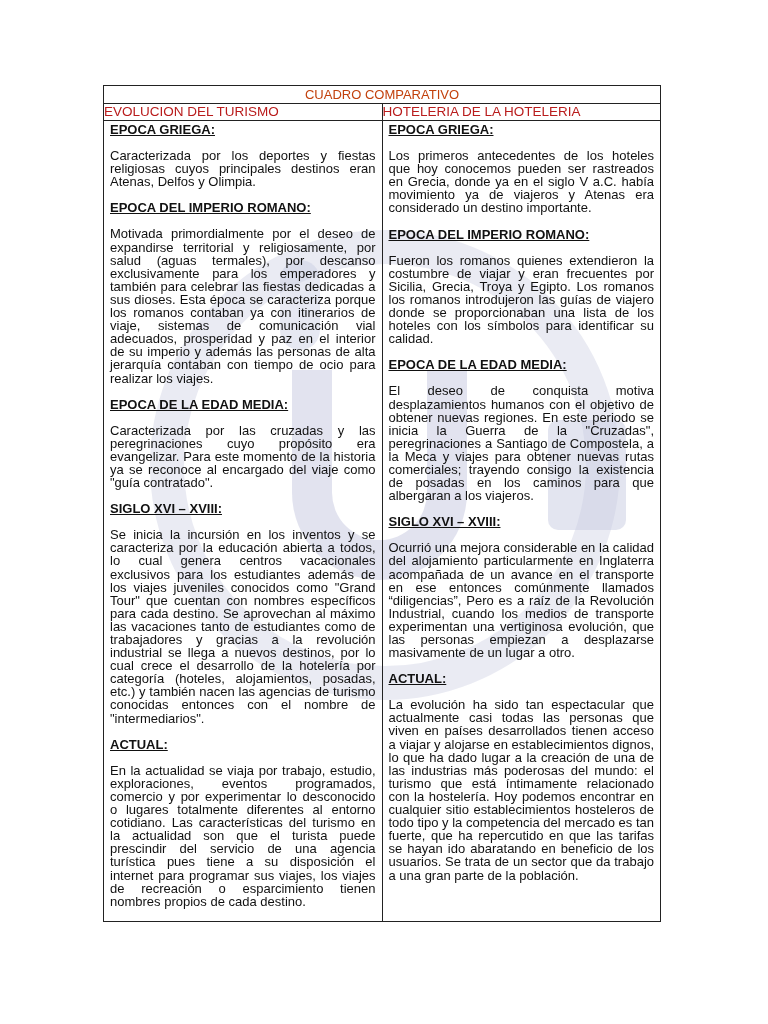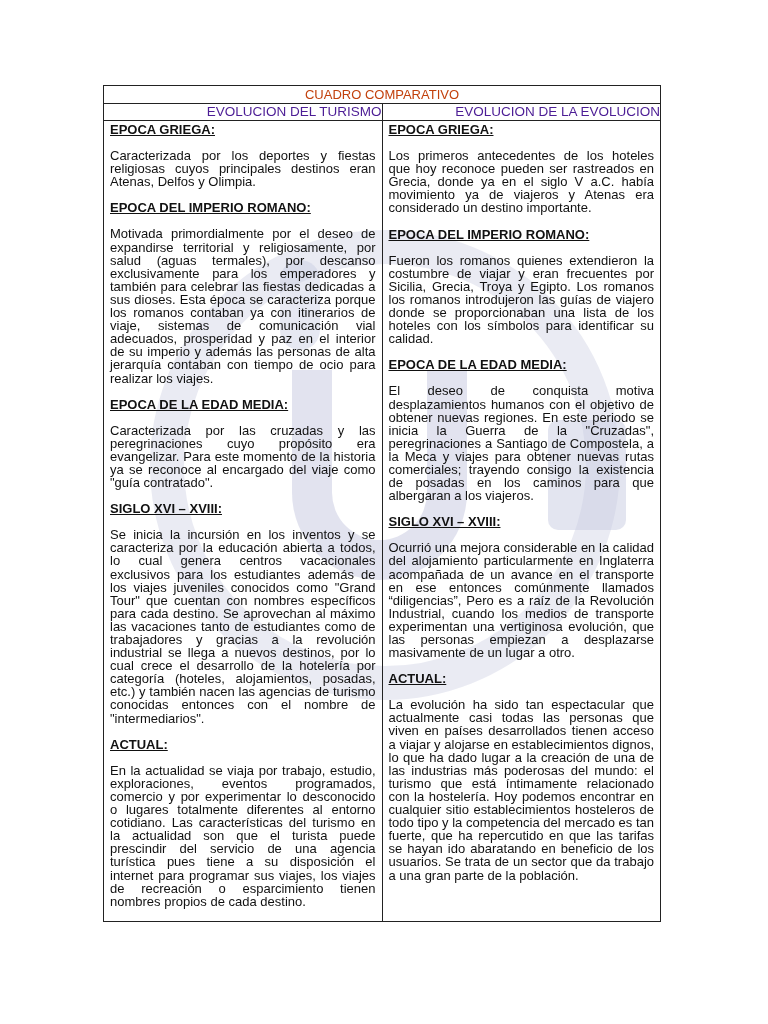--- a/index.html
+++ b/index.html
@@ -5,59 +5,59 @@
   html, body { margin: 0; padding: 0; background: #ffffff; }
   body { width: 768px; height: 1024px; position: relative; overflow: hidden; font-family: "Liberation Sans", sans-serif; }
   .watermark { position: absolute; pointer-events: none; }
   .wm-ring { left: 150px; top: 230px; width: 470px; height: 470px; border-radius: 50%; border: 34px solid rgba(196,199,222,0.35); box-sizing: border-box; }
   .wm-u { left: 292px; top: 370px; width: 175px; height: 210px; border: 40px solid rgba(190,194,220,0.45); border-top: none; border-radius: 0 0 90px 90px; box-sizing: border-box; }
   .wm-bar { left: 548px; top: 420px; width: 78px; height: 110px; background: rgba(200,203,226,0.5); border-radius: 10px; }
   .wm-blob { left: 280px; top: 260px; width: 40px; height: 90px; background: rgba(200,203,226,0.45); border-radius: 20px; }
   table.cmp { position: absolute; left: 103px; top: 85px; width: 558px; border-collapse: collapse; table-layout: fixed; z-index: 1; }
   table.cmp td, table.cmp th { border: 1.5px solid #222; padding: 0; }
   .title { text-align: center; color: #c2410c; font-size: 13px; font-weight: normal; height: 17px; line-height: 17px; }
-  .colhead { text-align: right; color: #4c1d95; font-size: 13.5px; font-weight: normal; height: 16px; line-height: 16px; }
+  .colhead { text-align: left; color: #b91c1c; font-size: 13.5px; font-weight: normal; height: 16px; line-height: 16px; }
   .cell { vertical-align: top; height: 709px; padding: 2px 6px 0 6px !important; font-size: 13px; line-height: 13.1px; color: #111; }
   .sec-head { font-weight: bold; text-decoration: underline; margin: 0 0 13px 0; }
   .sec-body { text-align: justify; margin: 0 0 13px 0; }
   .right .sec-body { margin-bottom: 13px; }
 </style>
 </head>
 <body>
 
 <div class="watermark wm-ring"></div>
 <div class="watermark wm-u"></div>
 <div class="watermark wm-bar"></div>
 <div class="watermark wm-blob"></div>
 
 <table class="cmp">
   <tbody>
       <tr>
     <th colspan="2" class="title">CUADRO COMPARATIVO</th>
   </tr>
   <tr>
     <th class="colhead">EVOLUCION DEL TURISMO</th>
-    <th class="colhead">EVOLUCION DE LA EVOLUCION</th>
+    <th class="colhead">HOTELERIA DE LA HOTELERIA</th>
   </tr>
   <tr>
     <td class="cell left">
       <div class="sec-head">EPOCA GRIEGA:</div>
       <div class="sec-body">Caracterizada por los deportes y fiestas religiosas cuyos principales destinos eran Atenas, Delfos y Olimpia.</div>
       <div class="sec-head">EPOCA DEL IMPERIO ROMANO:</div>
       <div class="sec-body">Motivada primordialmente por el deseo de expandirse territorial y religiosamente, por salud (aguas termales), por descanso exclusivamente para los emperadores y también para celebrar las fiestas dedicadas a sus dioses. Esta época se caracteriza porque los romanos contaban ya con itinerarios de viaje, sistemas de comunicación vial adecuados, prosperidad y paz en el interior de su imperio y además las personas de alta jerarquía contaban con tiempo de ocio para realizar los viajes.</div>
       <div class="sec-head">EPOCA DE LA EDAD MEDIA:</div>
       <div class="sec-body">Caracterizada por las cruzadas y las peregrinaciones cuyo propósito era evangelizar. Para este momento de la historia ya se reconoce al encargado del viaje como "guía contratado".</div>
       <div class="sec-head">SIGLO XVI – XVIII:</div>
       <div class="sec-body">Se inicia la incursión en los inventos y se caracteriza por la educación abierta a todos, lo cual genera centros vacacionales exclusivos para los estudiantes además de los viajes juveniles conocidos como "Grand Tour" que cuentan con nombres específicos para cada destino. Se aprovechan al máximo las vacaciones tanto de estudiantes como de trabajadores y gracias a la revolución industrial se llega a nuevos destinos, por lo cual crece el desarrollo de la hotelería por categoría (hoteles, alojamientos, posadas, etc.) y también nacen las agencias de turismo conocidas entonces con el nombre de "intermediarios".</div>
       <div class="sec-head">ACTUAL:</div>
       <div class="sec-body">En la actualidad se viaja por trabajo, estudio, exploraciones, eventos programados, comercio y por experimentar lo desconocido o lugares totalmente diferentes al entorno cotidiano. Las características del turismo en la actualidad son que el turista puede prescindir del servicio de una agencia turística pues tiene a su disposición el internet para programar sus viajes, los viajes de recreación o esparcimiento tienen nombres propios de cada destino.</div>
     </td>
     <td class="cell right">
       <div class="sec-head">EPOCA GRIEGA:</div>
-      <div class="sec-body">Los primeros antecedentes de los hoteles que hoy reconoce pueden ser rastreados en Grecia, donde ya en el siglo V a.C. había movimiento ya de viajeros y Atenas era considerado un destino importante.</div>
+      <div class="sec-body">Los primeros antecedentes de los hoteles que hoy conocemos pueden ser rastreados en Grecia, donde ya en el siglo V a.C. había movimiento ya de viajeros y Atenas era considerado un destino importante.</div>
       <div class="sec-head">EPOCA DEL IMPERIO ROMANO:</div>
       <div class="sec-body">Fueron los romanos quienes extendieron la costumbre de viajar y eran frecuentes por Sicilia, Grecia, Troya y Egipto. Los romanos los romanos introdujeron las guías de viajero donde se proporcionaban una lista de los hoteles con los símbolos para identificar su calidad.</div>
       <div class="sec-head">EPOCA DE LA EDAD MEDIA:</div>
       <div class="sec-body">El deseo de conquista motiva desplazamientos humanos con el objetivo de obtener nuevas regiones. En este periodo se inicia la Guerra de la "Cruzadas", peregrinaciones a Santiago de Compostela, a la Meca y viajes para obtener nuevas rutas comerciales; trayendo consigo la existencia de posadas en los caminos para que albergaran a los viajeros.</div>
       <div class="sec-head">SIGLO XVI – XVIII:</div>
       <div class="sec-body">Ocurrió una mejora considerable en la calidad del alojamiento particularmente en Inglaterra acompañada de un avance en el transporte en ese entonces comúnmente llamados “diligencias”, Pero es a raíz de la Revolución Industrial, cuando los medios de transporte experimentan una vertiginosa evolución, que las personas empiezan a desplazarse masivamente de un lugar a otro.</div>
       <div class="sec-head">ACTUAL:</div>
       <div class="sec-body">La evolución ha sido tan espectacular que actualmente casi todas las personas que viven en países desarrollados tienen acceso a viajar y alojarse en establecimientos dignos, lo que ha dado lugar a la creación de una de las industrias más poderosas del mundo: el turismo que está íntimamente relacionado con la hostelería. Hoy podemos encontrar en cualquier sitio establecimientos hosteleros de todo tipo y la competencia del mercado es tan fuerte, que ha repercutido en que las tarifas se hayan ido abaratando en beneficio de los usuarios. Se trata de un sector que da trabajo a una gran parte de la población.</div>
     </td>
   </tr>

